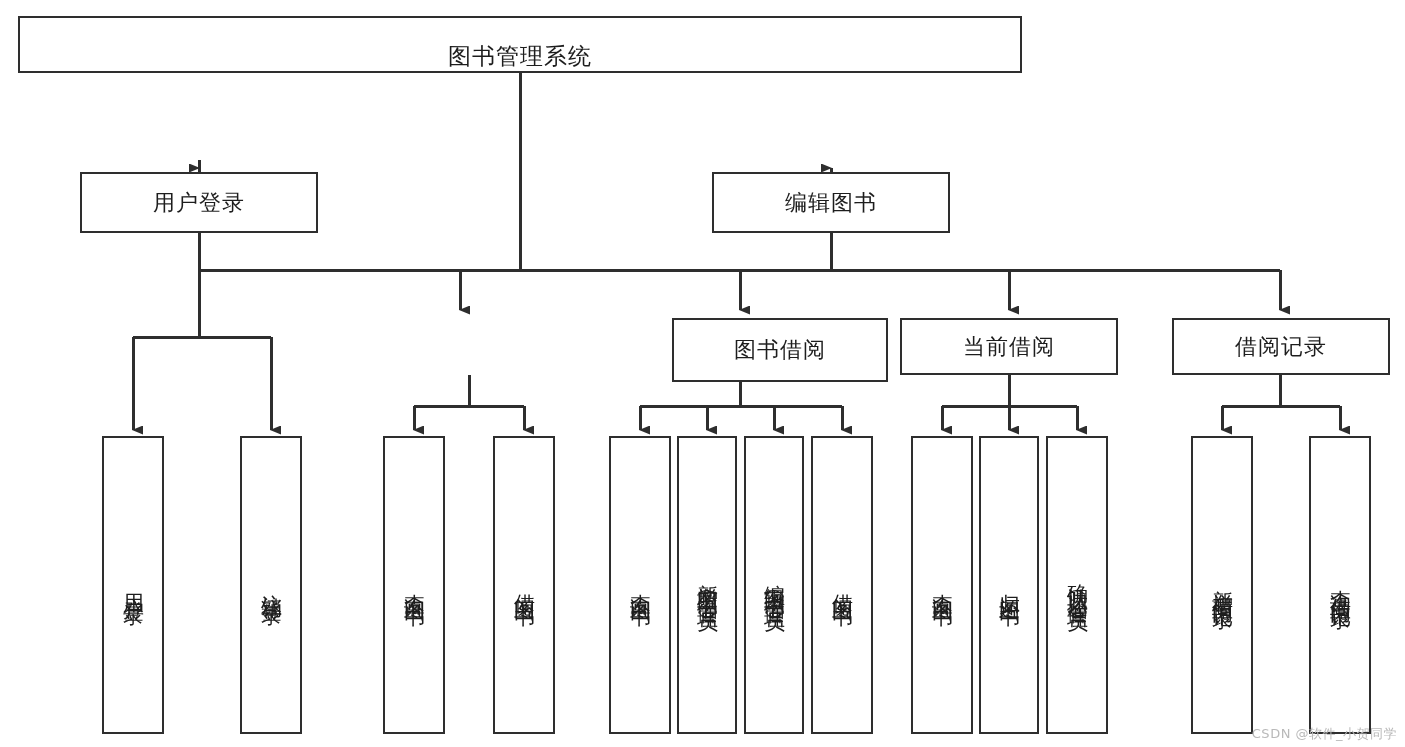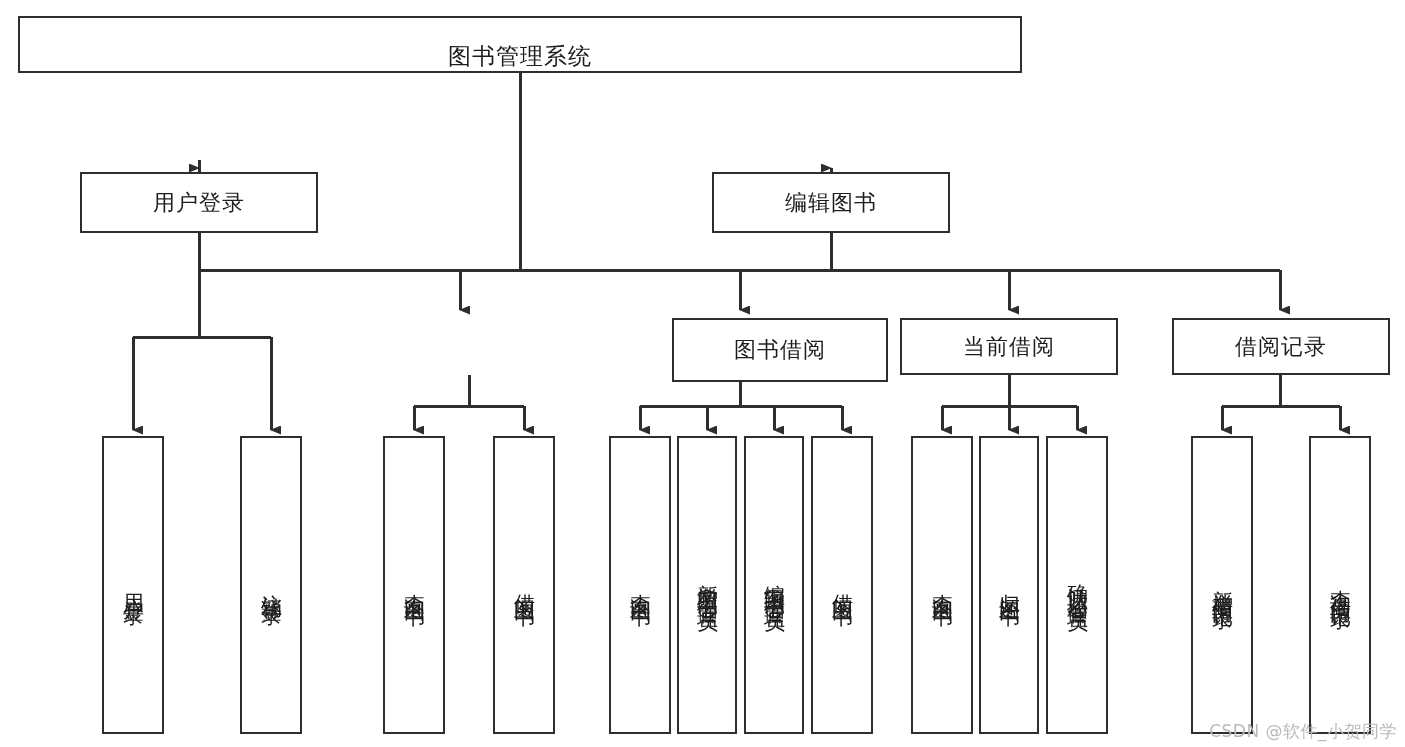--- a/index.html
+++ b/index.html
@@ -40,21 +40,21 @@
     font-size:21px;
     letter-spacing:4px;
     line-height:1.1;
     white-space:nowrap;
   }
 
   #watermark{
     position:absolute;
     right:8px;
     bottom:4px;
-    font-size:17px;
+    font-size:13px;
     color:#b9b9b9;
     letter-spacing:0.5px;
     white-space:nowrap;
     pointer-events:none;
     user-select:none;
   }
 </style>
 </head>
 <body>
 

